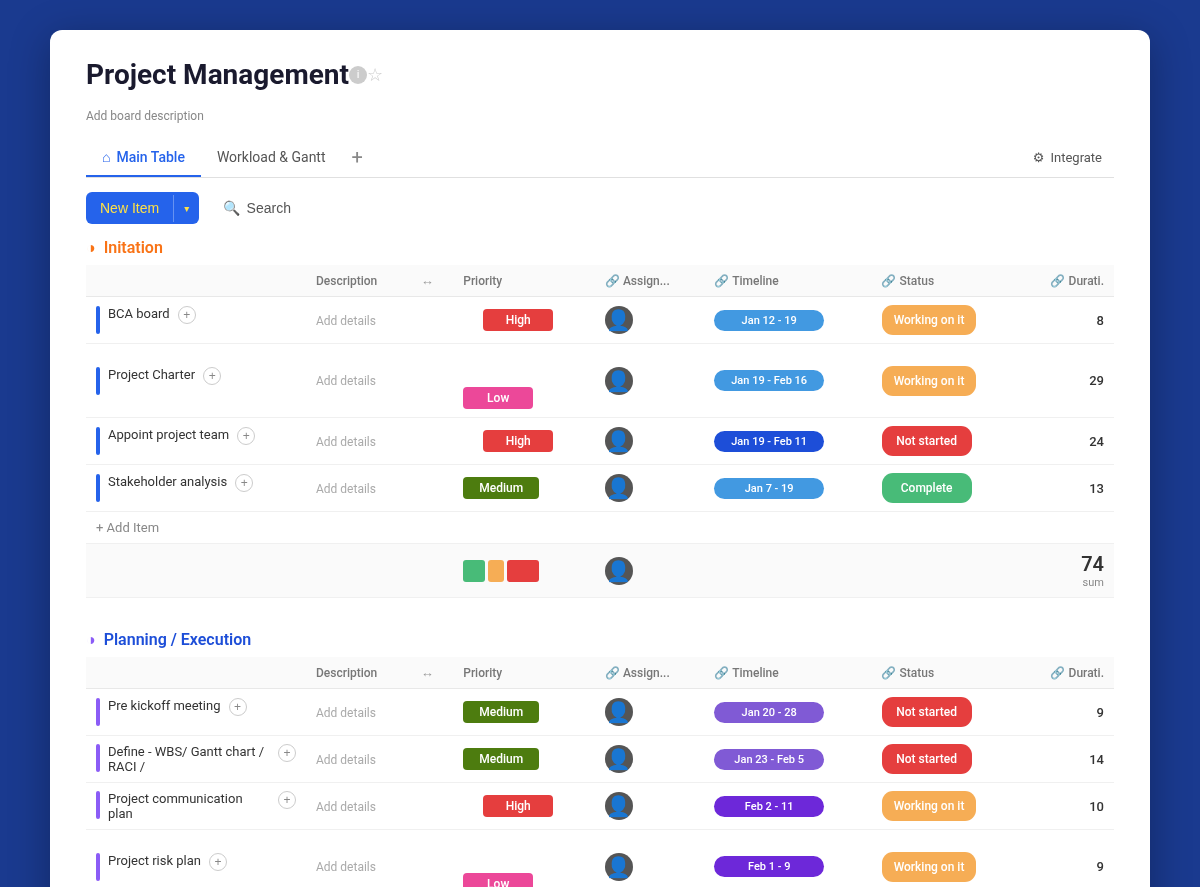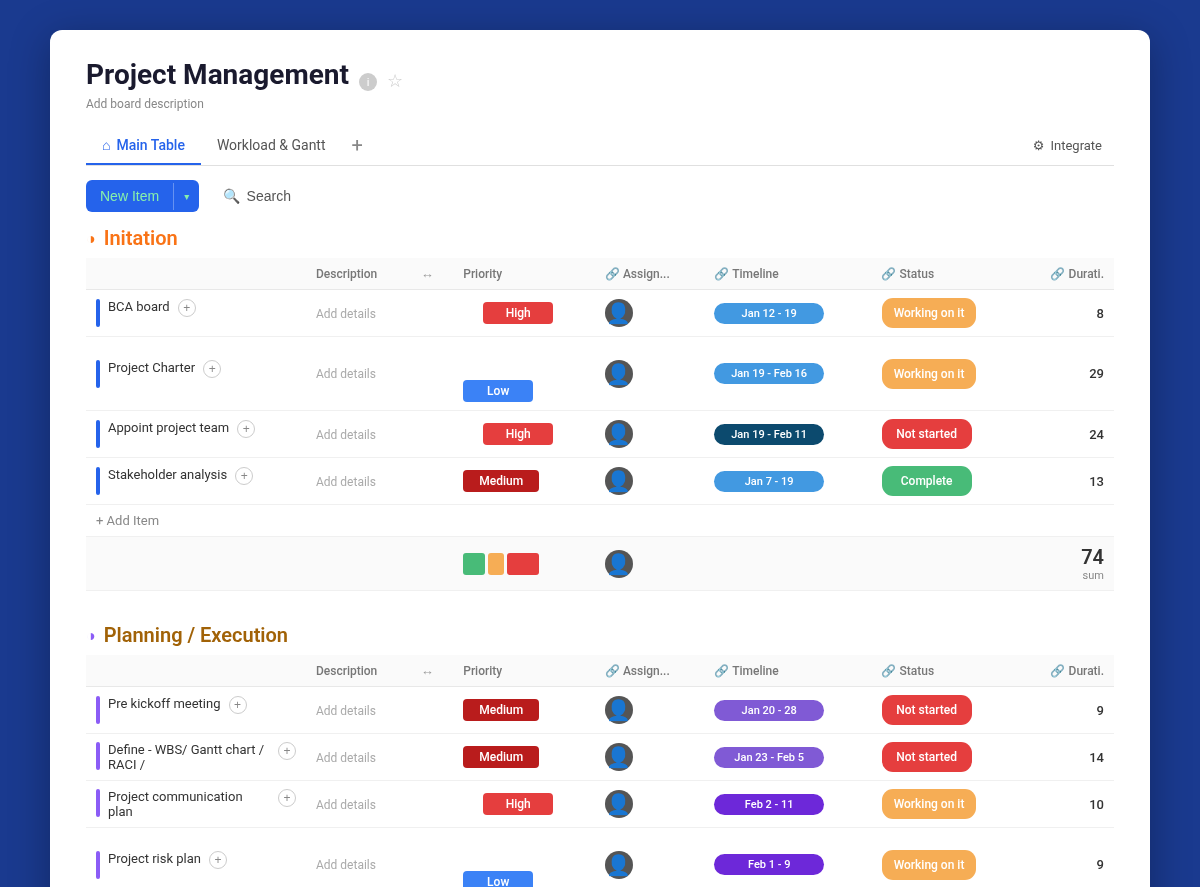--- a/index.html
+++ b/index.html
@@ -19,23 +19,23 @@
       min-height: 780px;
       padding: 0;
       overflow: hidden;
       box-shadow: 0 8px 40px rgba(0,0,0,0.3);
     }
     .header {
       padding: 28px 36px 0 36px;
     }
     .title-row {
       display: flex;
-      align-items: flex-end;
-      gap: 10px;
-      margin-bottom: 6px;
+      align-items: center;
+      gap: 0;
+      margin-bottom: 18px;
     }
     .page-title {
       font-size: 28px;
       font-weight: 700;
       color: #1a1a2e;
     }
     .info-icon {
       width: 18px;
       height: 18px;
       border-radius: 50%;
@@ -104,21 +104,21 @@
       padding: 14px 36px;
       display: flex;
       align-items: center;
       gap: 12px;
     }
     .new-item-btn {
       display: flex;
       align-items: center;
       gap: 0;
       background: #2563eb;
-      color: #86efac;
+      color: #fde047;
       border: none;
       border-radius: 6px;
       font-size: 14px;
       font-weight: 500;
       cursor: pointer;
       overflow: hidden;
     }
     .new-item-btn .btn-label {
       padding: 8px 14px;
     }
@@ -151,26 +151,26 @@
       margin-bottom: 8px;
     }
     .section-icon {
       color: #f97316;
       font-size: 16px;
     }
     .section-icon.planning {
       color: #8b5cf6;
     }
     .section-title {
-      font-size: 20px;
+      font-size: 16px;
       font-weight: 600;
       color: #f97316;
     }
     .section-title.planning {
-      color: #a16207;
+      color: #1d4ed8;
     }
     .table {
       width: 100%;
       border-collapse: collapse;
       font-size: 13px;
     }
     .table th {
       text-align: left;
       padding: 8px 10px;
       color: #777;
@@ -222,22 +222,22 @@
       display: inline-block;
       padding: 4px 16px;
       border-radius: 4px;
       color: white;
       font-size: 12px;
       font-weight: 500;
       text-align: center;
       min-width: 70px;
     }
     .priority-high { background: #e53e3e; margin-left: 20px; }
-    .priority-low { background: #3b82f6; margin-top: 35px; }
-    .priority-medium { background: #b91c1c; }
+    .priority-low { background: #ec4899; margin-top: 35px; }
+    .priority-medium { background: #4d7c0f; }
     .avatar-icon {
       width: 28px;
       height: 28px;
       border-radius: 50%;
       background: #555;
       display: flex;
       align-items: center;
       justify-content: center;
       color: #ccc;
       font-size: 20px;
@@ -246,21 +246,21 @@
       display: inline-block;
       padding: 4px 12px;
       border-radius: 20px;
       color: white;
       font-size: 11px;
       font-weight: 500;
       text-align: center;
       min-width: 110px;
     }
     .timeline-blue { background: #4299e1; }
-    .timeline-dark-blue { background: #0c4a6e; }
+    .timeline-dark-blue { background: #1d4ed8; }
     .timeline-purple { background: #805ad5; }
     .timeline-dark { background: #6d28d9; }
     .status-badge {
       display: inline-block;
       padding: 8px 12px;
       border-radius: 11px;
       color: white;
       font-size: 12px;
       font-weight: 500;
       text-align: center;

